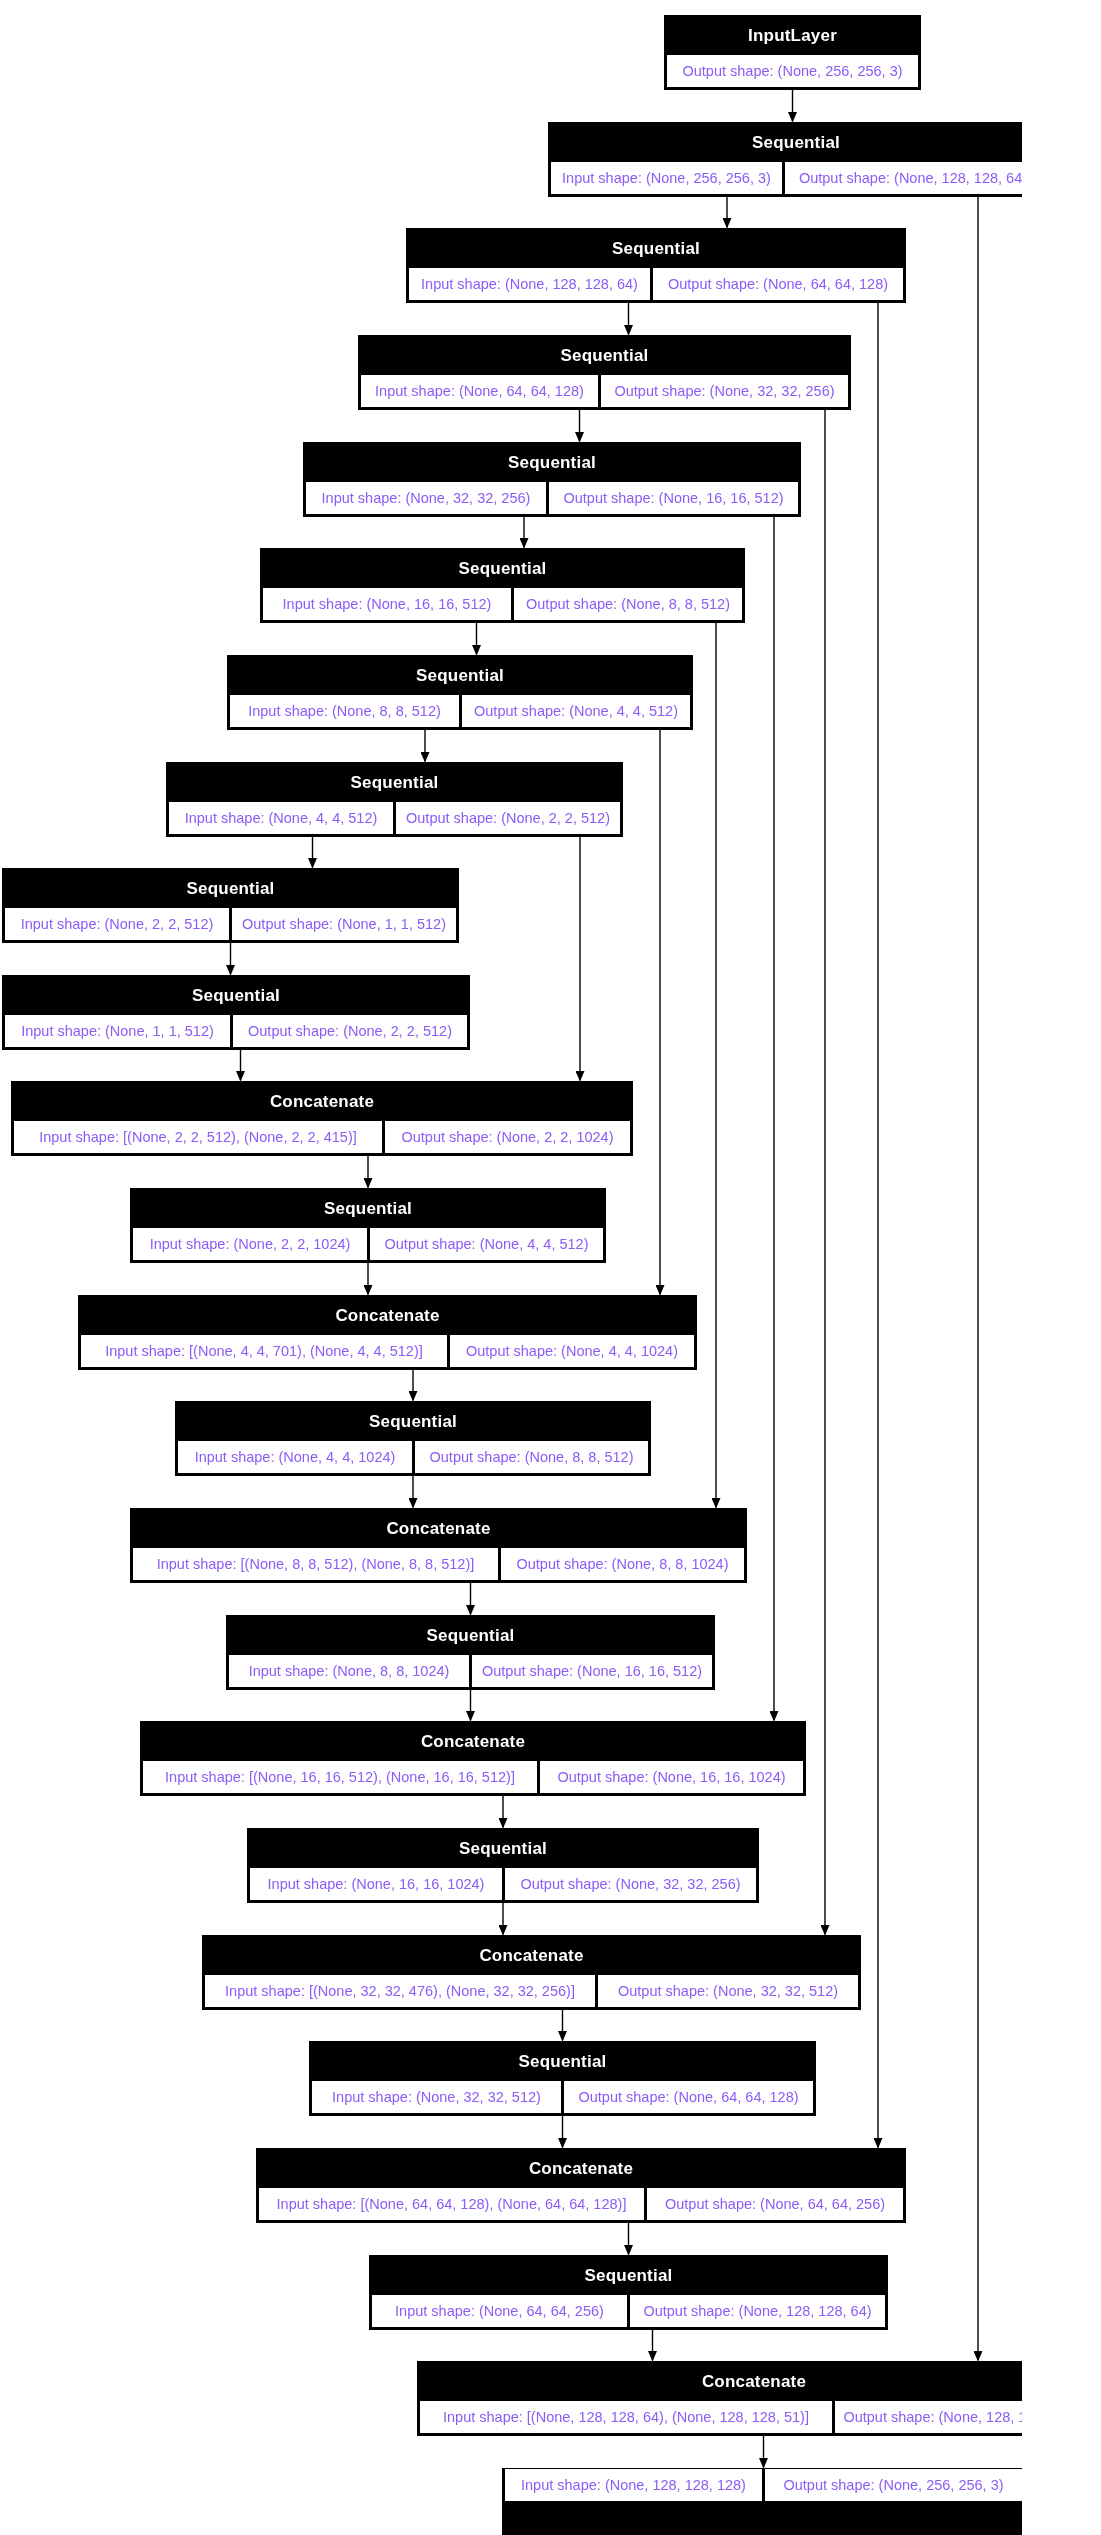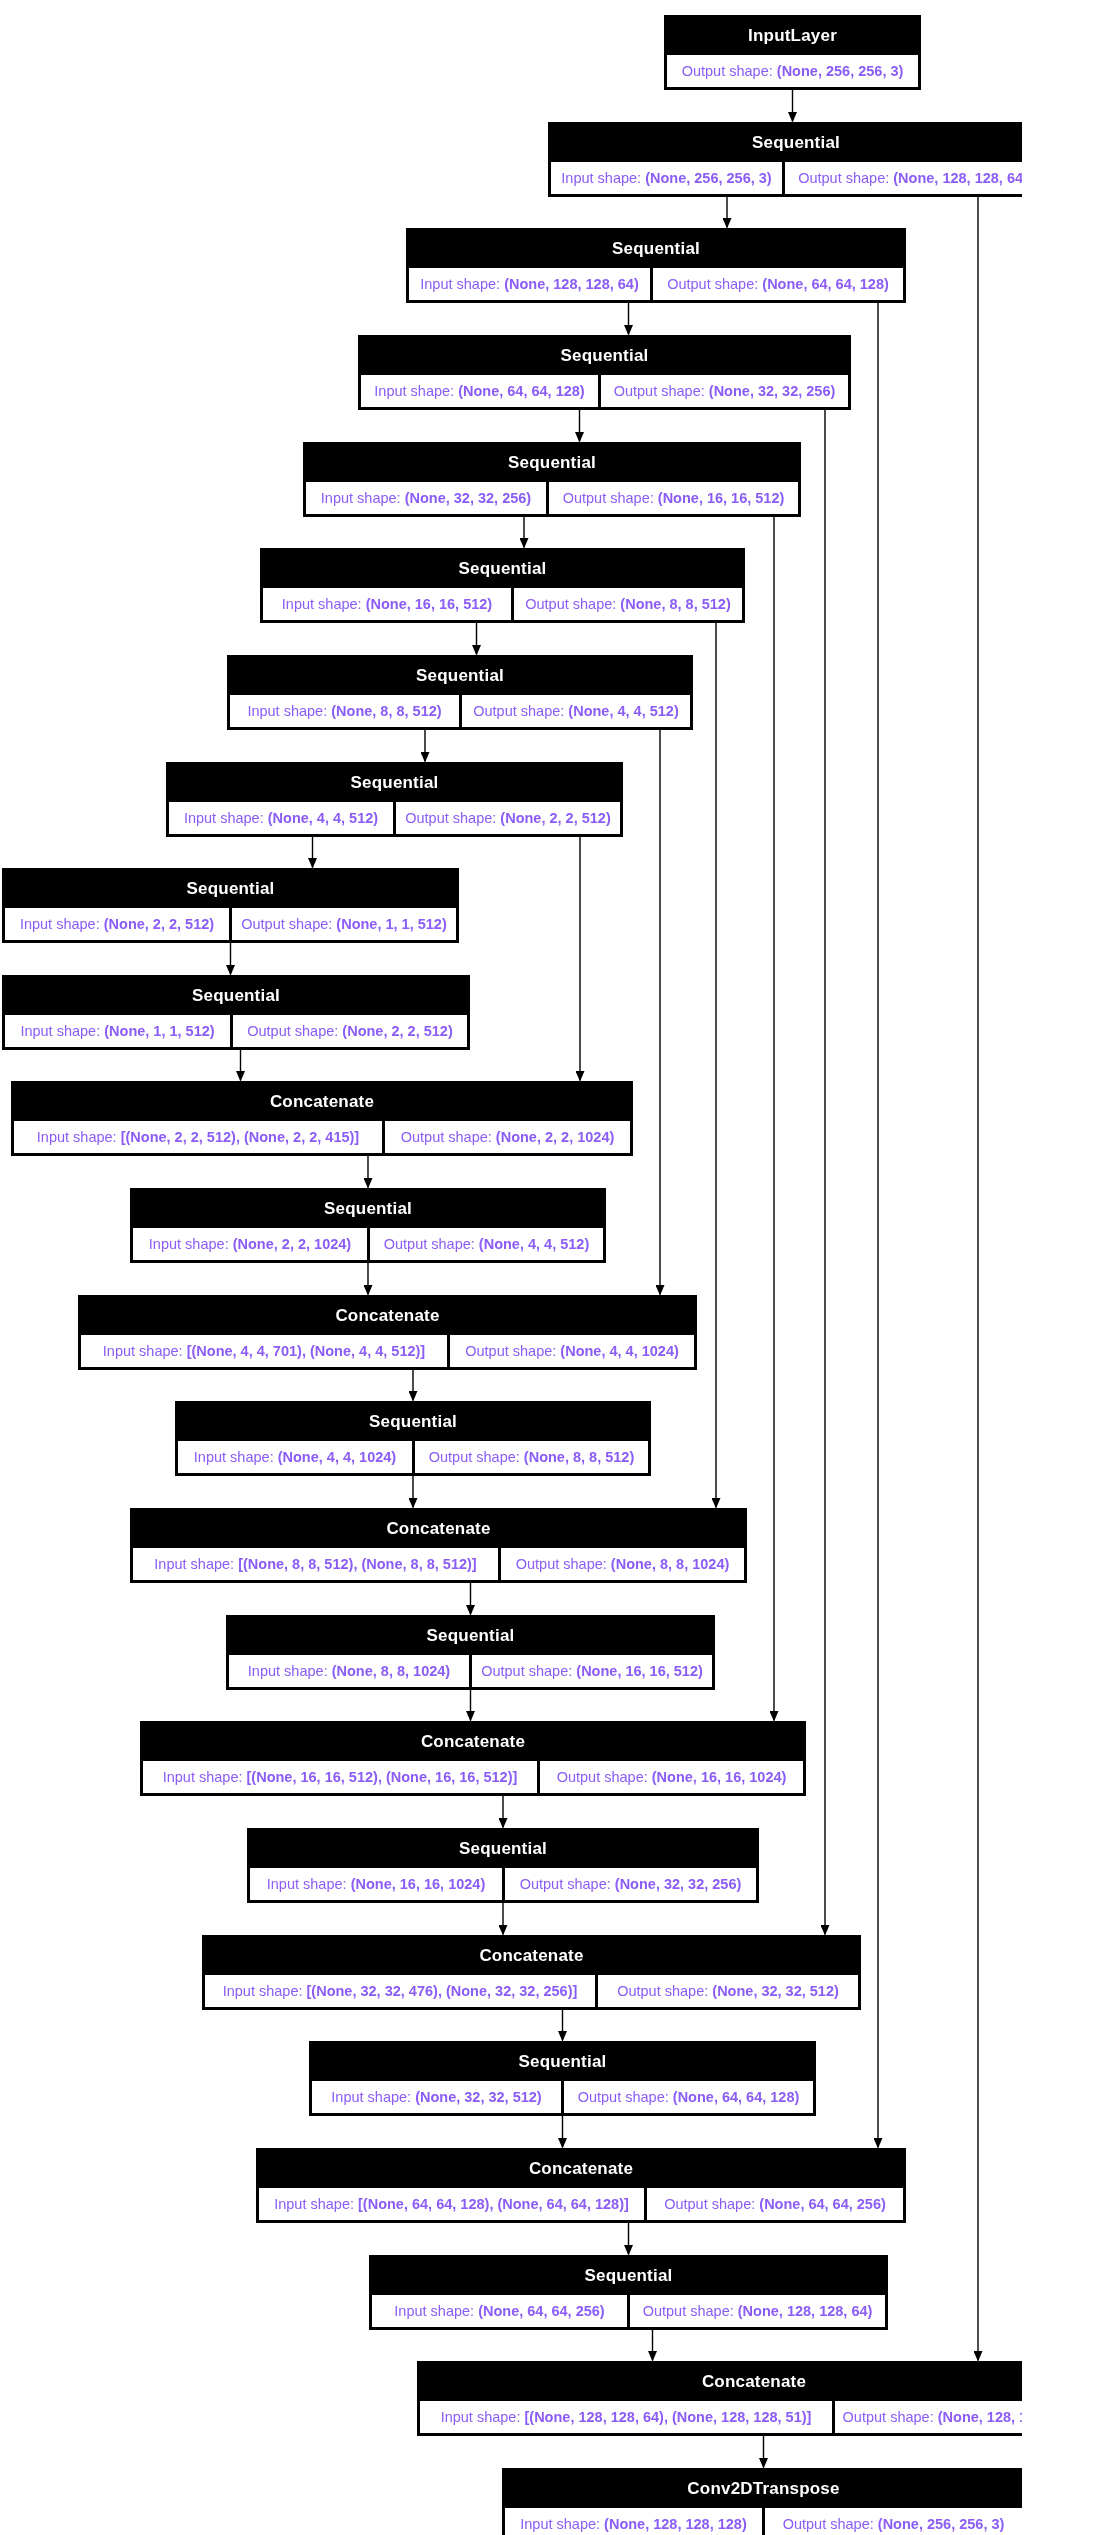--- a/index.html
+++ b/index.html
@@ -34,21 +34,21 @@
   .cell {
     box-sizing: border-box;
     background: #ffffff;
     color: #8b5cf6;
     display: flex; align-items: center; justify-content: center;
     font-size: 14.5px;
     white-space: nowrap;
     overflow: hidden;
   }
   .cell .prefix { white-space: pre; }
-  .cell .shape  { font-weight: 700; white-space: pre; text-align: center; }
+  .cell .shape  { font-weight: 400; white-space: pre; text-align: center; }
   .output-cell  { flex: 1 1 auto; }
 </style>
 </head>
 <body>
 
 <div id="canvas" style="width: 1022px; height: 2535px; margin-top: 12px;">
     <svg id="edges-layer" width="1101" height="2535">
       <defs>
         <marker id="arrowhead" markerWidth="11" markerHeight="9" refX="9.5" refY="4.5" orient="auto" markerUnits="userSpaceOnUse">
           <path d="M0,0 L10.5,4.5 L0,9 z" fill="#000000"></path>
@@ -420,23 +420,20 @@
           <span class="prefix">Input shape: </span>
           <span class="shape">[(None, 128, 128, 64), (None, 128, 128, 51)]</span>
         </div>
         <div class="cell output-cell">
           <span class="prefix">Output shape: </span>
           <span class="shape">(None, 128, 128, 128)</span>
         </div>
       </div>
     </div>
     <div class="node" style="left: 503px; top: 2457px; width: 521px; height: 73px; background: rgb(0, 0, 0);">
-      <div class="node-title" style="color: rgb(255, 255, 255);">
-        <span>Conv2DTranspose</span>
-      </div>
       <div class="node-cells">
         <div class="cell input-cell" style="width: 257px; flex: 0 0 auto;">
           <span class="prefix">Input shape: </span>
           <span class="shape">(None, 128, 128, 128)</span>
         </div>
         <div class="cell output-cell">
           <span class="prefix">Output shape: </span>
           <span class="shape">(None, 256, 256, 3)</span>
         </div>
       </div>

